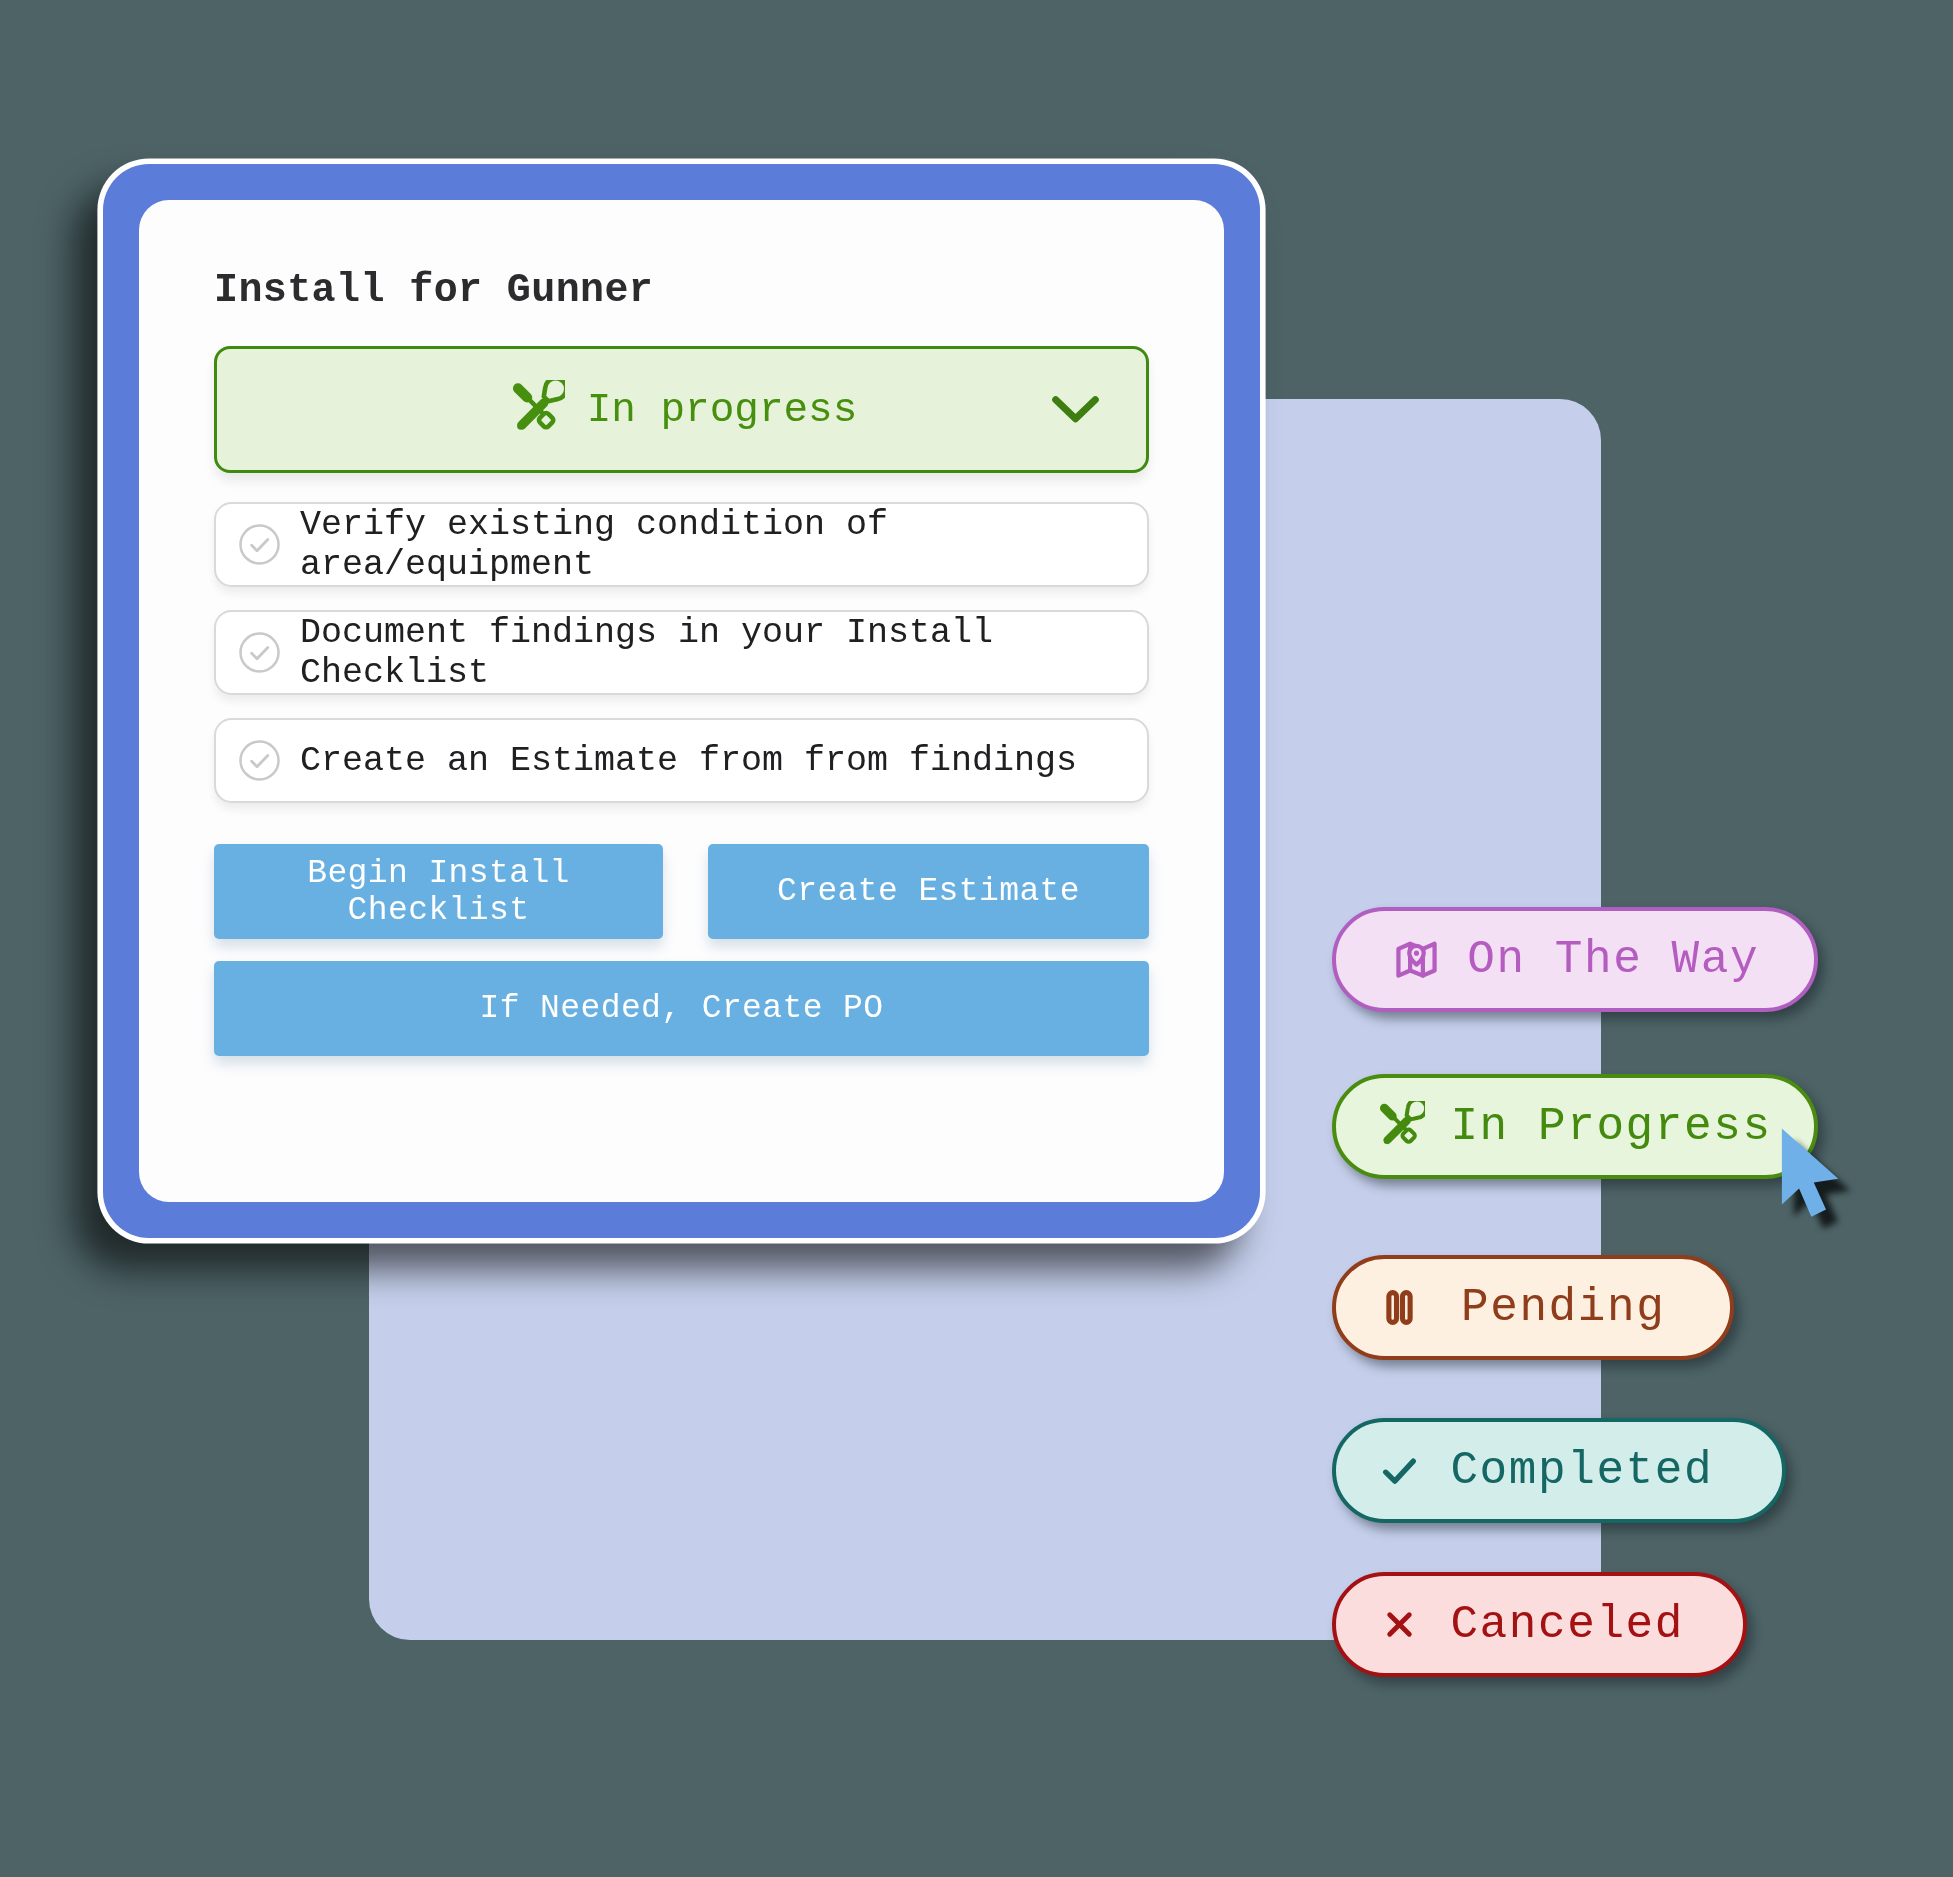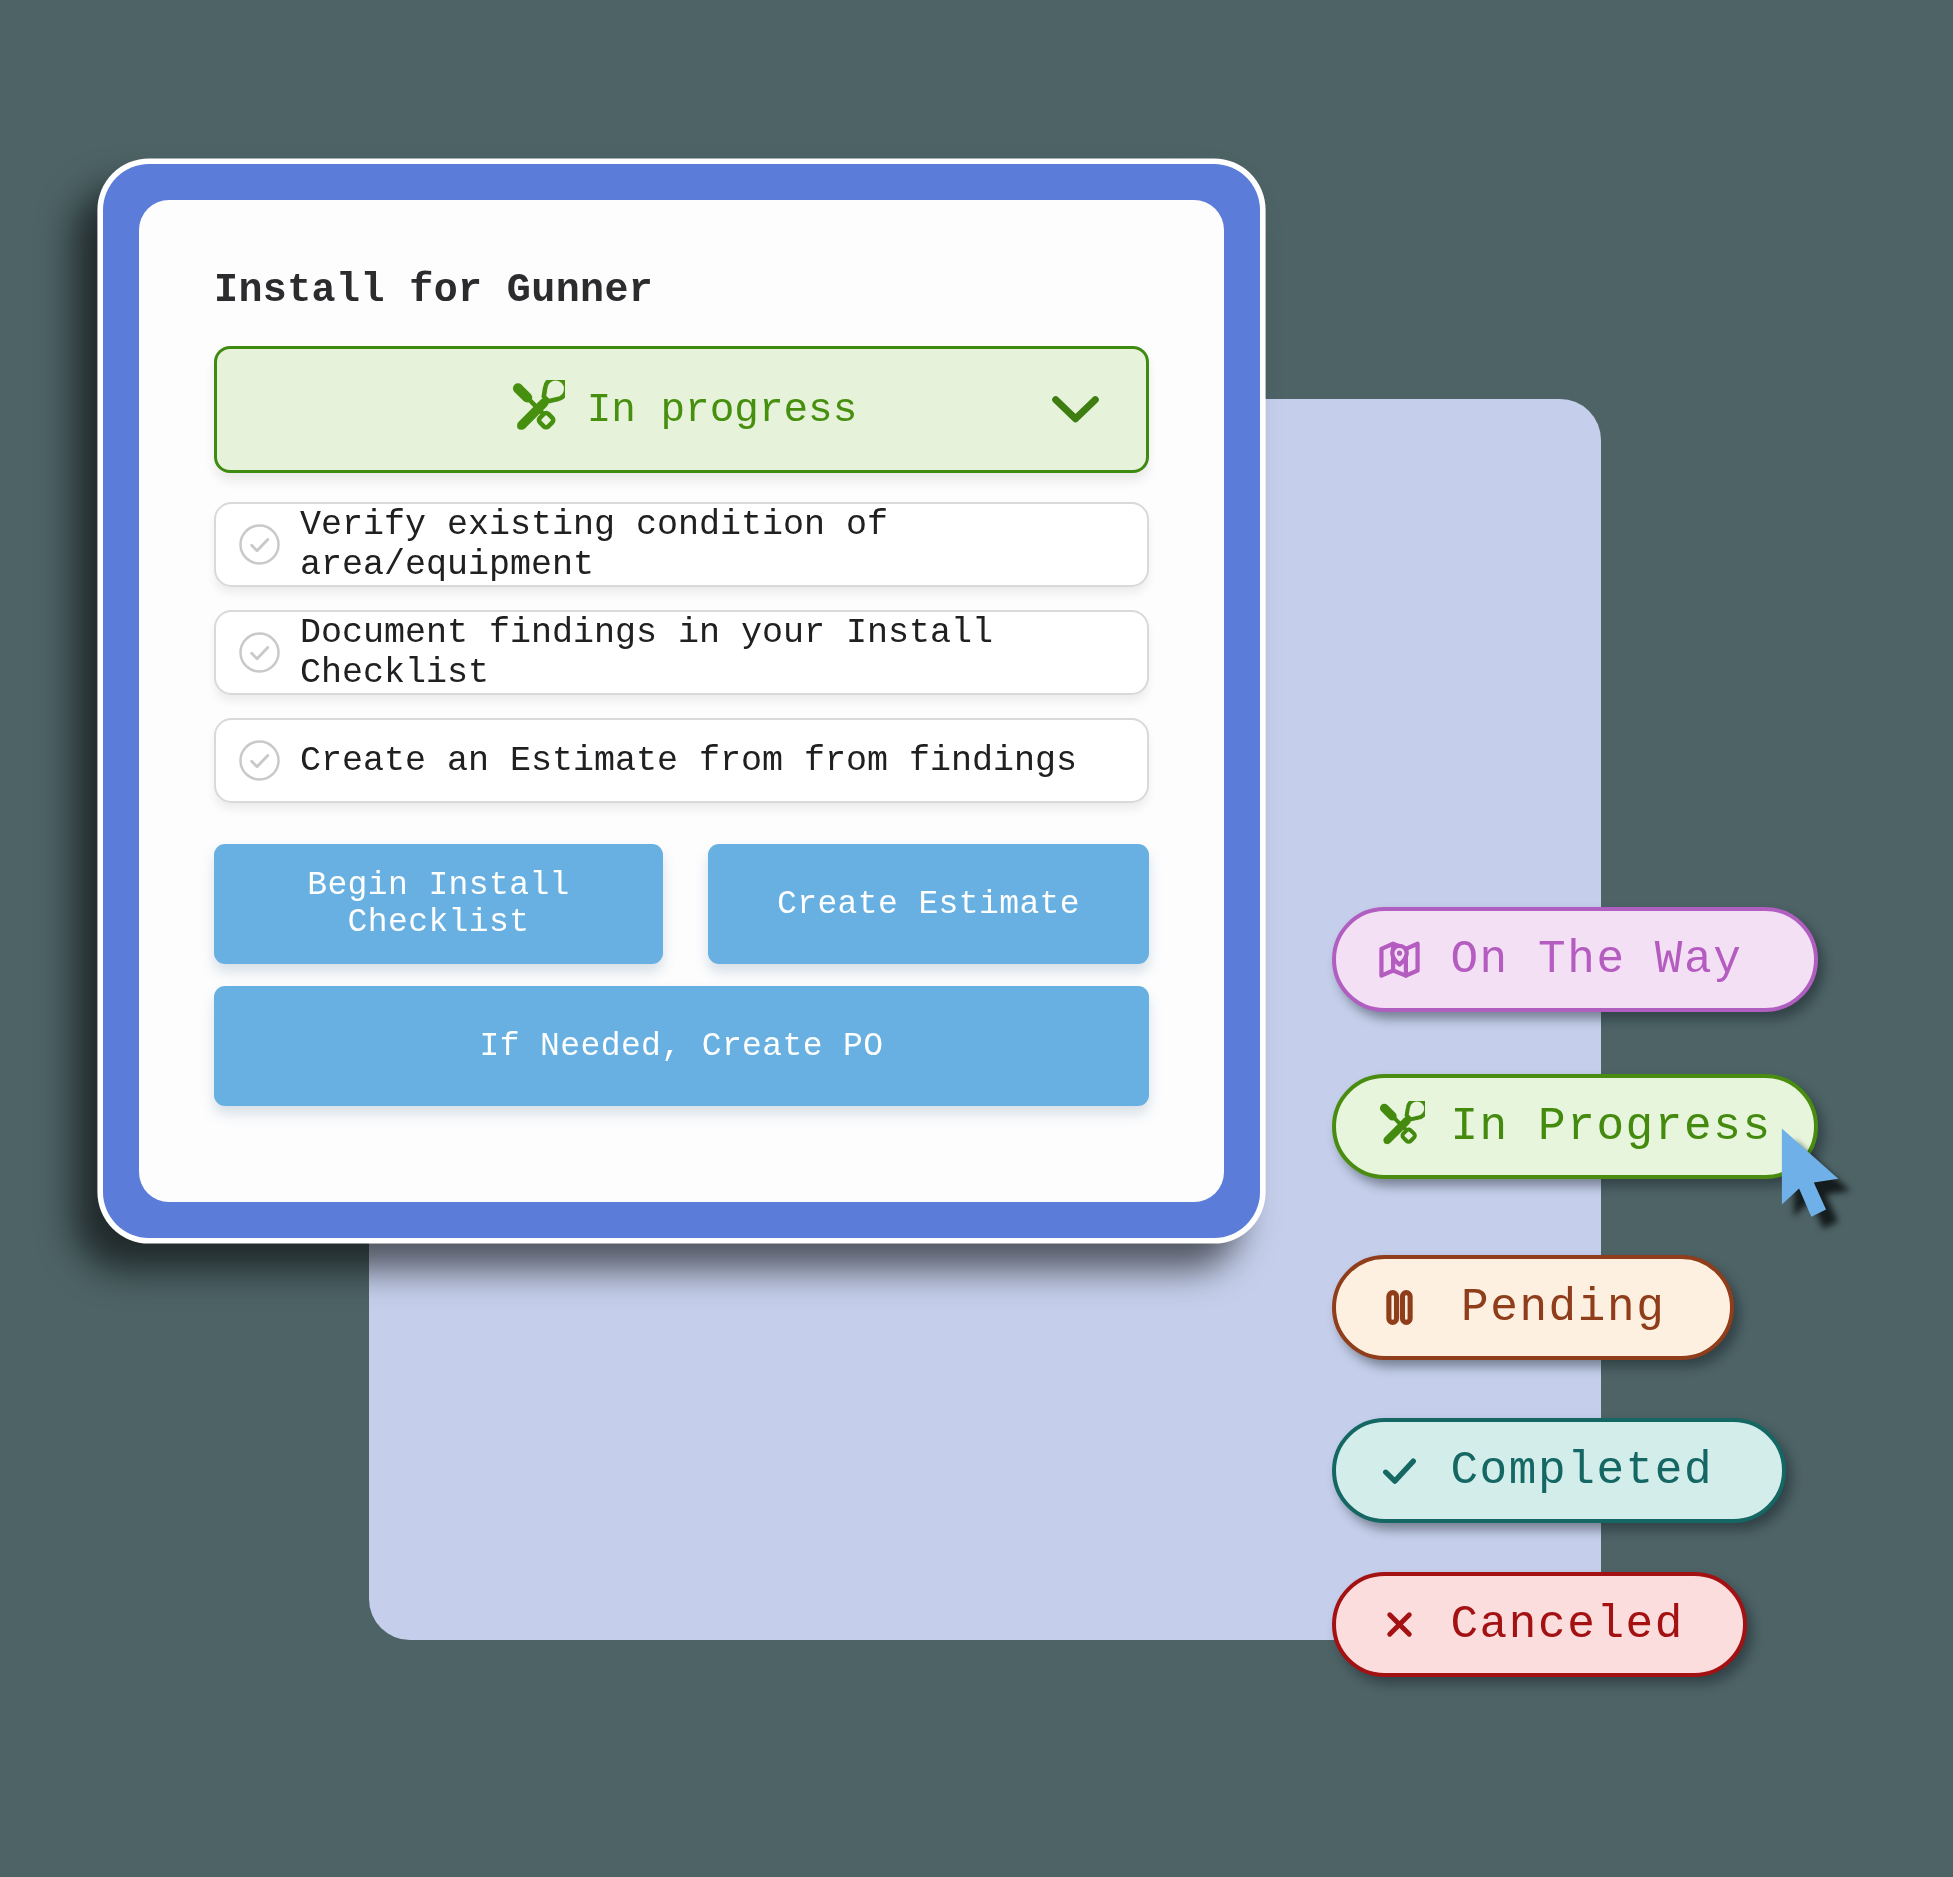--- a/index.html
+++ b/index.html
@@ -33,21 +33,21 @@
   .checklist{margin-top:29px;display:flex;flex-direction:column;gap:23px;}
   .check-row{height:85px;border-radius:17.5px;background:#ffffff;
              border:2.4px solid var(--checklist-border,#d9d9da);
              display:flex;align-items:center;gap:19px;padding:0 22px;
              box-sizing:border-box;box-shadow:0 7.1px 9.5px -1.6px rgba(0,0,0,0.07);}
   .check-row .bubble{width:43px;height:43px;flex:0 0 auto;}
   .check-row .txt{font-size:35px;font-weight:500;color:var(--checklist-text,#202022);}
 
   .actions{margin-top:41px;display:flex;flex-direction:column;gap:22px;}
   .actions .row{display:flex;justify-content:space-between;gap:33px;}
-  .act-btn{height:120px;border:none;border-radius:11px;
+  .act-btn{height:95px;border:none;border-radius:5px;
            background:var(--action-blue,#67b0e1);color:var(--action-text,#ffffff);
            font-family:inherit;font-size:33px;font-weight:500;letter-spacing:0.4px;
            display:flex;align-items:center;justify-content:center;
            box-shadow:0 8px 12.7px rgba(40,90,130,0.18);cursor:pointer;}
   .act-half-1{width:449px;}
   .act-half-2{width:441px;}
   .act-full{width:100%;}
 
   
   .badge{position:absolute;left:1332px;height:105px;border-radius:56px;
@@ -142,21 +142,21 @@
         </div>
         <div class="row">
           <button class="act-btn act-full" data-name="create-po-button">If Needed, Create PO</button>
         </div>
       </div>
 
     </div>
   </div>
 
 
-  <div class="badge" data-name="badge-on-the-way" style="--badge-bg: #f3e0f5; border-color: rgb(176, 94, 192); color: rgb(181, 92, 192);">
+  <div class="badge" data-name="badge-on-the-way" style="--badge-bg: #f3e0f5; border-color: rgb(176, 94, 192); color: rgb(181, 92, 192); justify-content: center;">
     <span class="bicon" data-name="map-pin-icon">
       <svg viewBox="0 0 24 24" width="51" height="51" fill="none" stroke="currentColor" stroke-linecap="round" stroke-linejoin="round">
         <path d="M3.5 7 L9 4.6 15 7 20.5 4.6 V17.2 L15 19.6 9 17.2 3.5 19.6 Z" stroke-width="2"></path>
         <path d="M9 4.6 V17.2 M15 7 V19.6" stroke-width="2"></path>
         <path d="M12 5.6 a3.4 3.4 0 0 1 3.4 3.4 c0 2.4 -3.4 5.4 -3.4 5.4 s-3.4 -3 -3.4 -5.4 A3.4 3.4 0 0 1 12 5.6 Z" fill="var(--badge-bg)" stroke-width="2"></path>
         <circle cx="12" cy="9" r="1.2" fill="currentColor" stroke="none"></circle>
       </svg>
     </span>
     <span data-name="badge-label">On The Way</span>
   </div>

